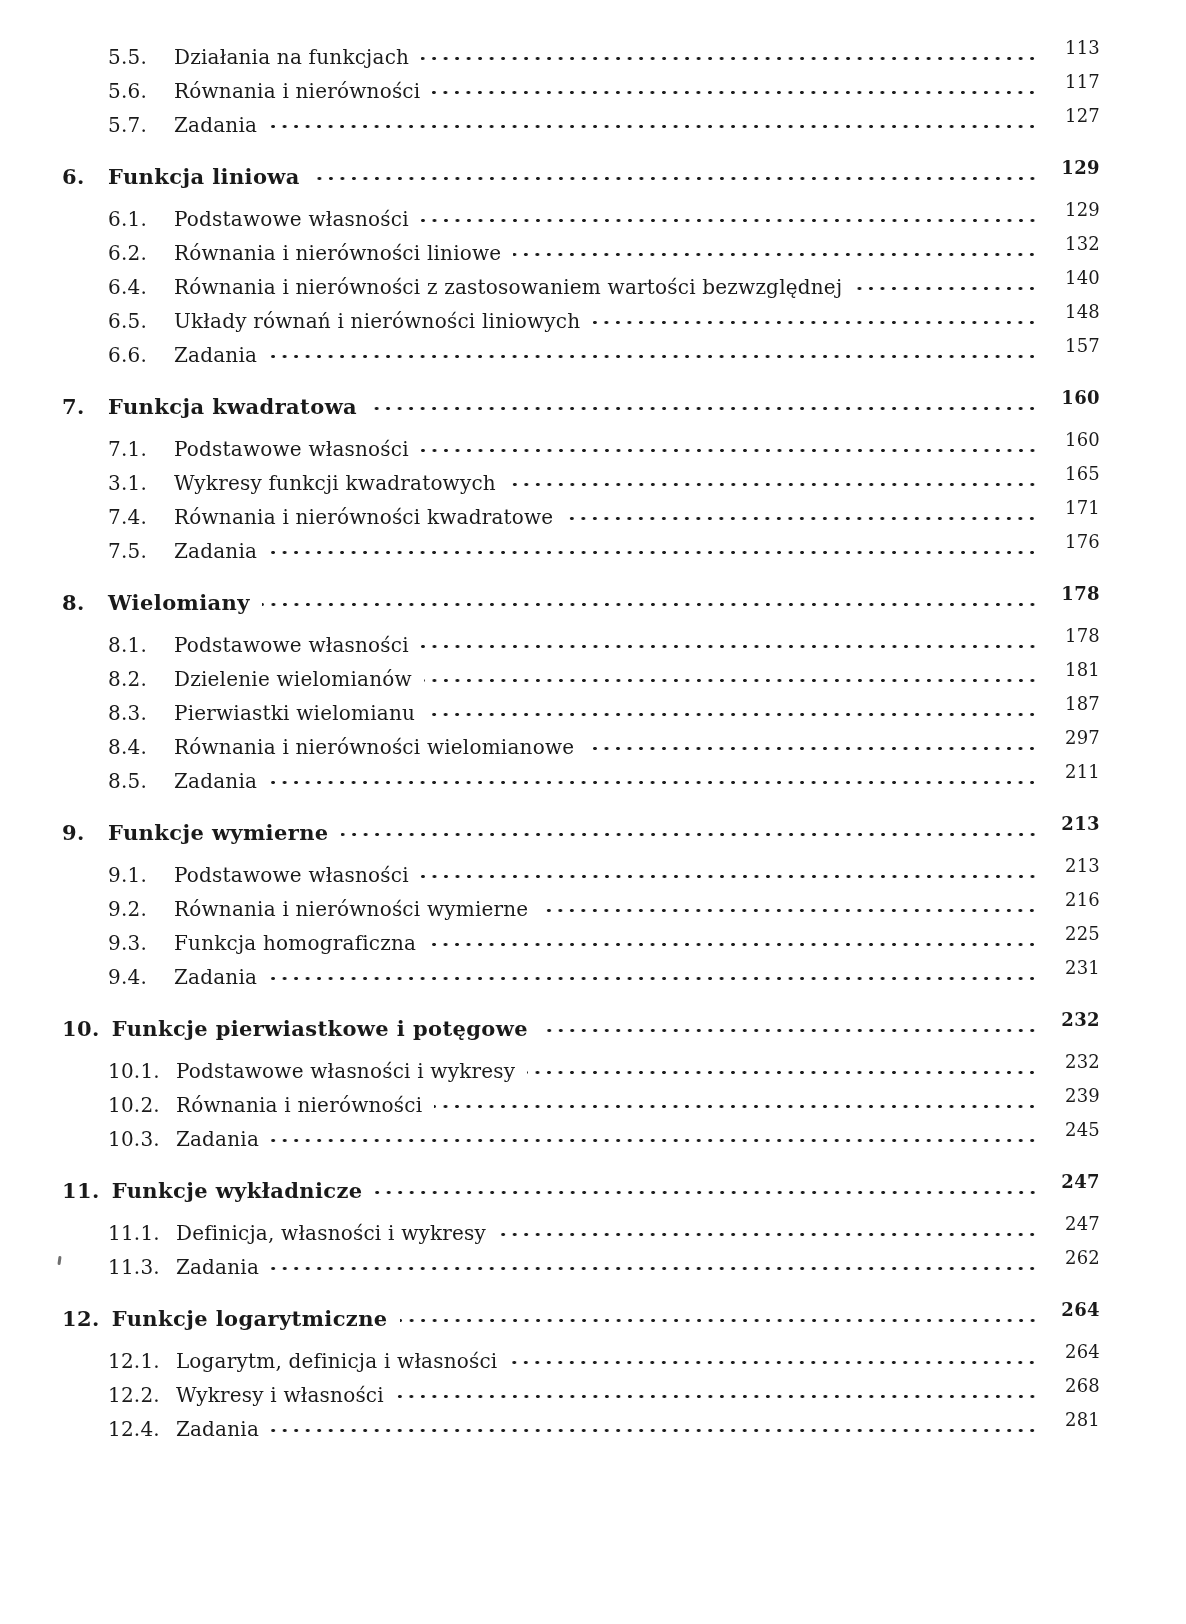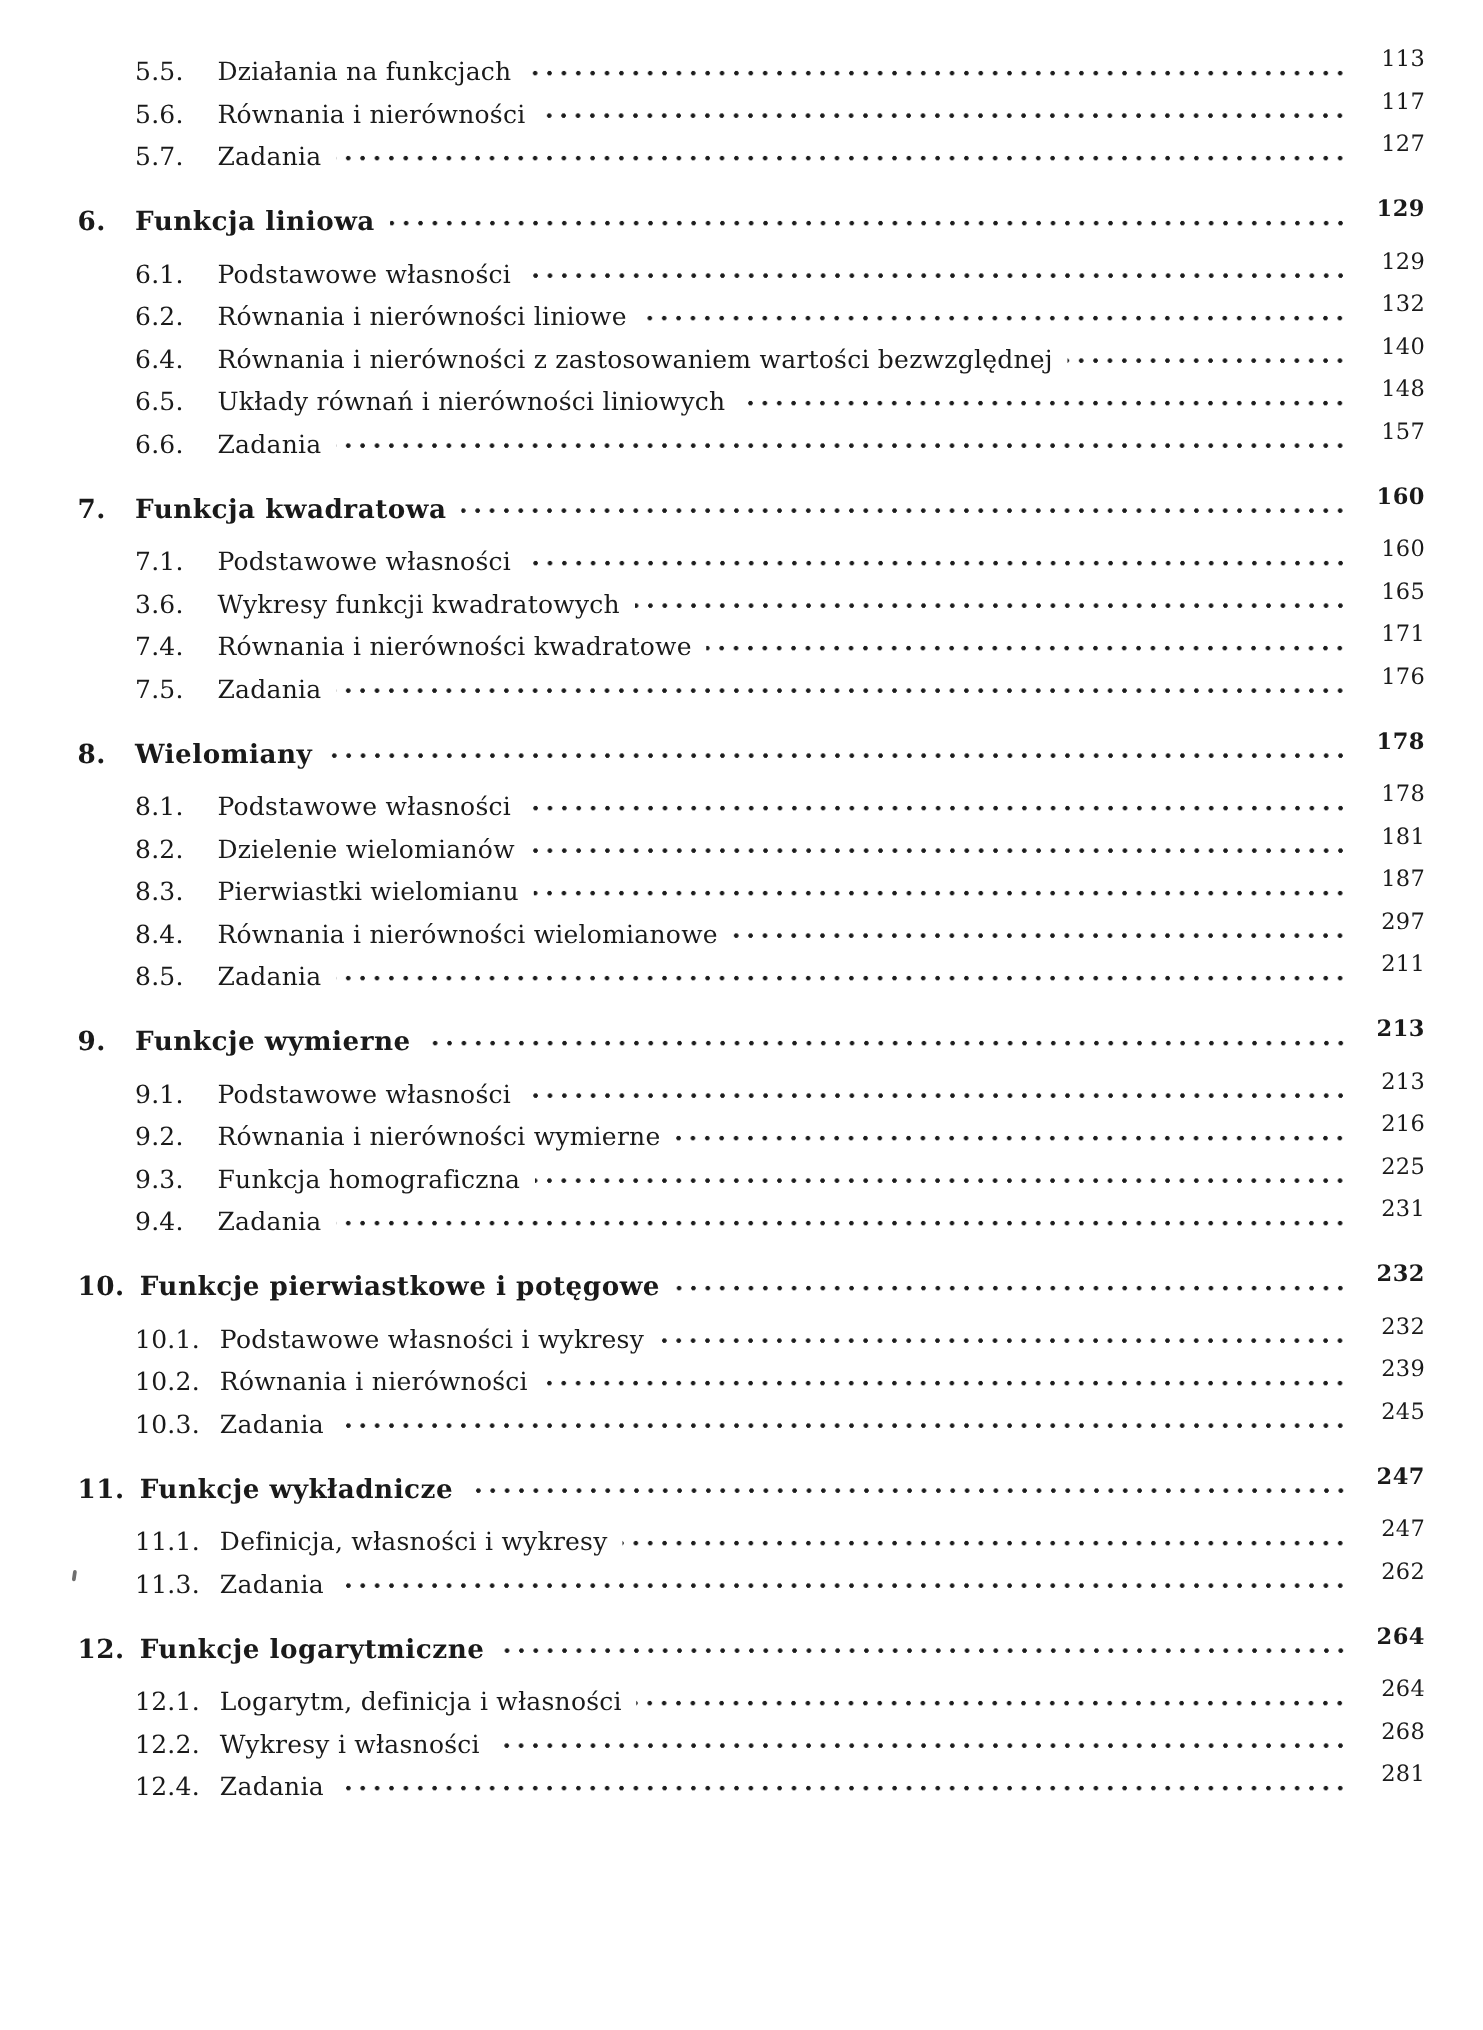--- a/index.html
+++ b/index.html
@@ -10,21 +10,21 @@
   body{
     width:1186px;height:1624px;
     background:var(--paper);
     font-family:"DejaVu Serif","Liberation Serif",serif;
     color:var(--ink);
     position:relative;
     overflow:hidden;
   }
   .page{
     position:absolute;inset:0;
-    padding:34px 46px 0 62px;
+    padding:34px 86px 0 62px;
     box-sizing:border-box;
   }
   .toc{display:block;}
   .row{
     display:flex;
     align-items:flex-end;
     height:34px;
     font-size:20px;
     line-height:1.05;
     letter-spacing:0.2px;
@@ -138,21 +138,21 @@
         <span class="leader"></span>
         <span class="pg">160</span>
       </div>
       <div class="row sub">
         <span class="num">7.1.</span>
         <span class="title">Podstawowe własności</span>
         <span class="leader"></span>
         <span class="pg">160</span>
       </div>
       <div class="row sub">
-        <span class="num">3.6.</span>
+        <span class="num">3.1.</span>
         <span class="title">Wykresy funkcji kwadratowych</span>
         <span class="leader"></span>
         <span class="pg">165</span>
       </div>
       <div class="row sub">
         <span class="num">7.4.</span>
         <span class="title">Równania i nierówności kwadratowe</span>
         <span class="leader"></span>
         <span class="pg">171</span>
       </div>

